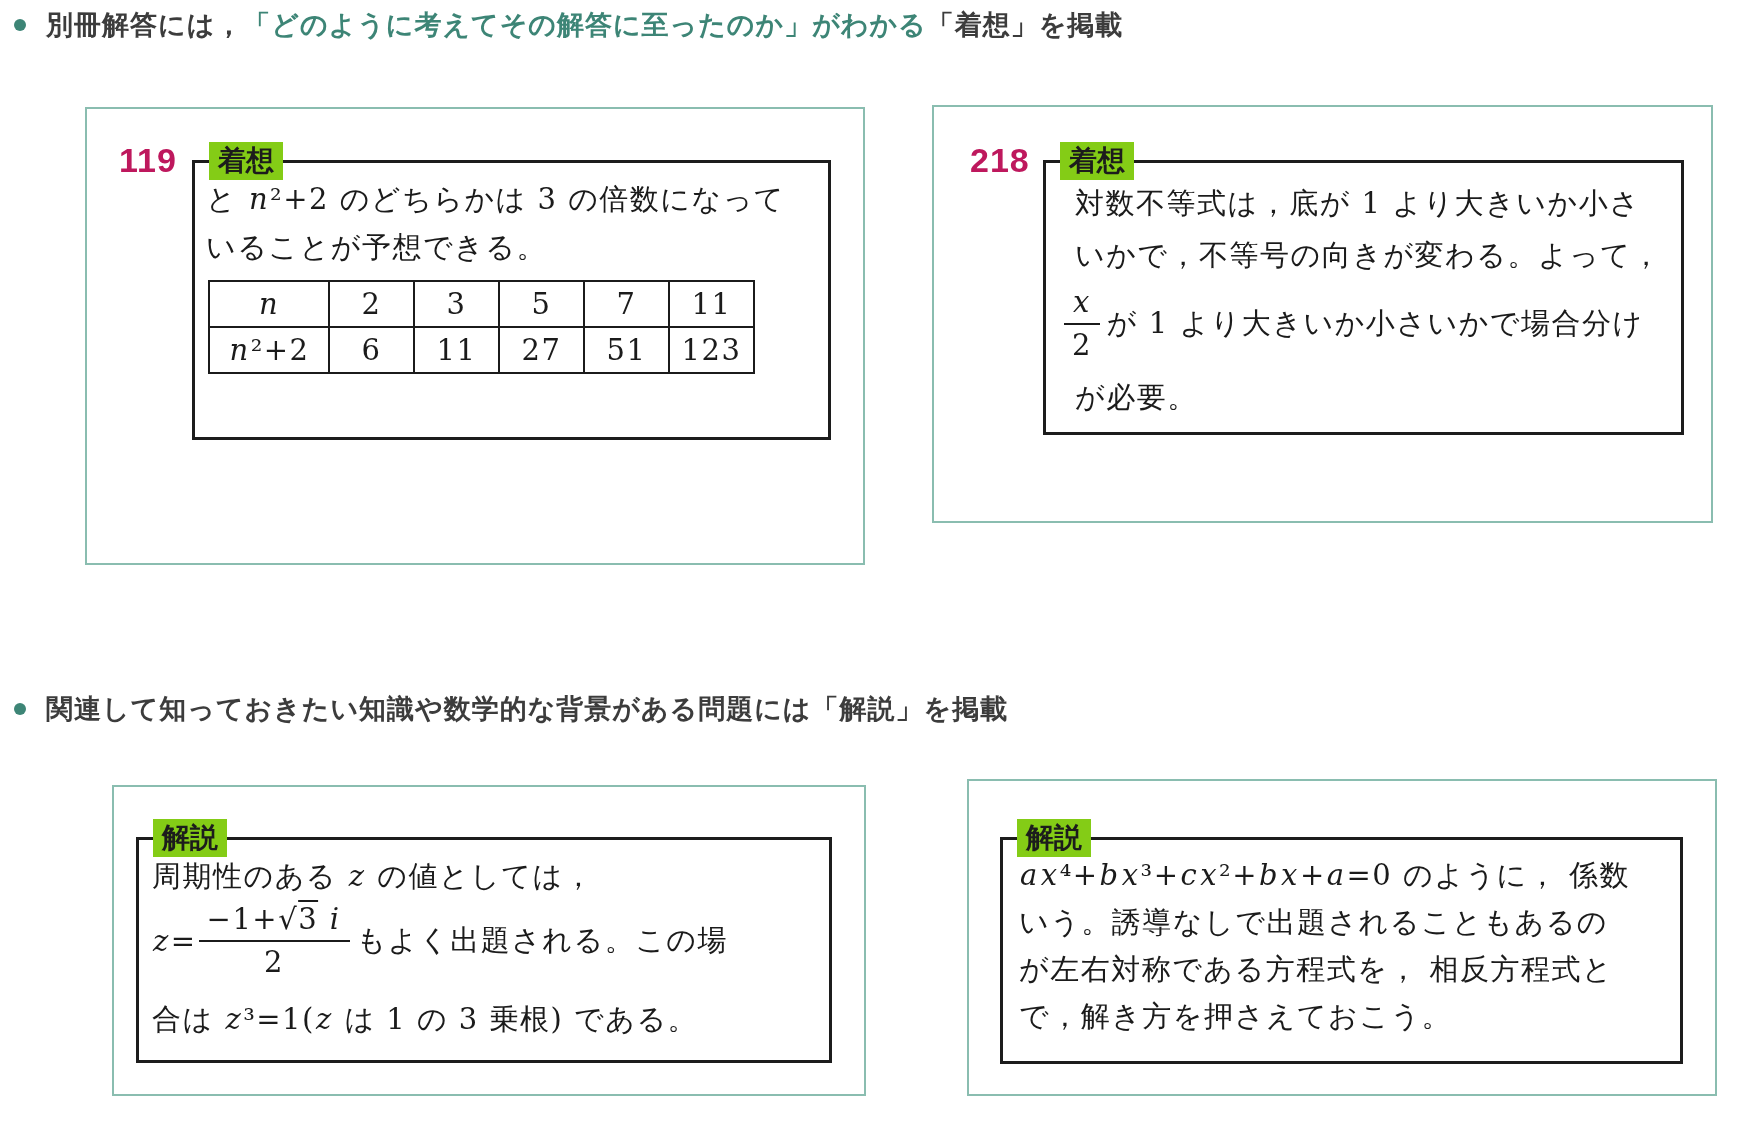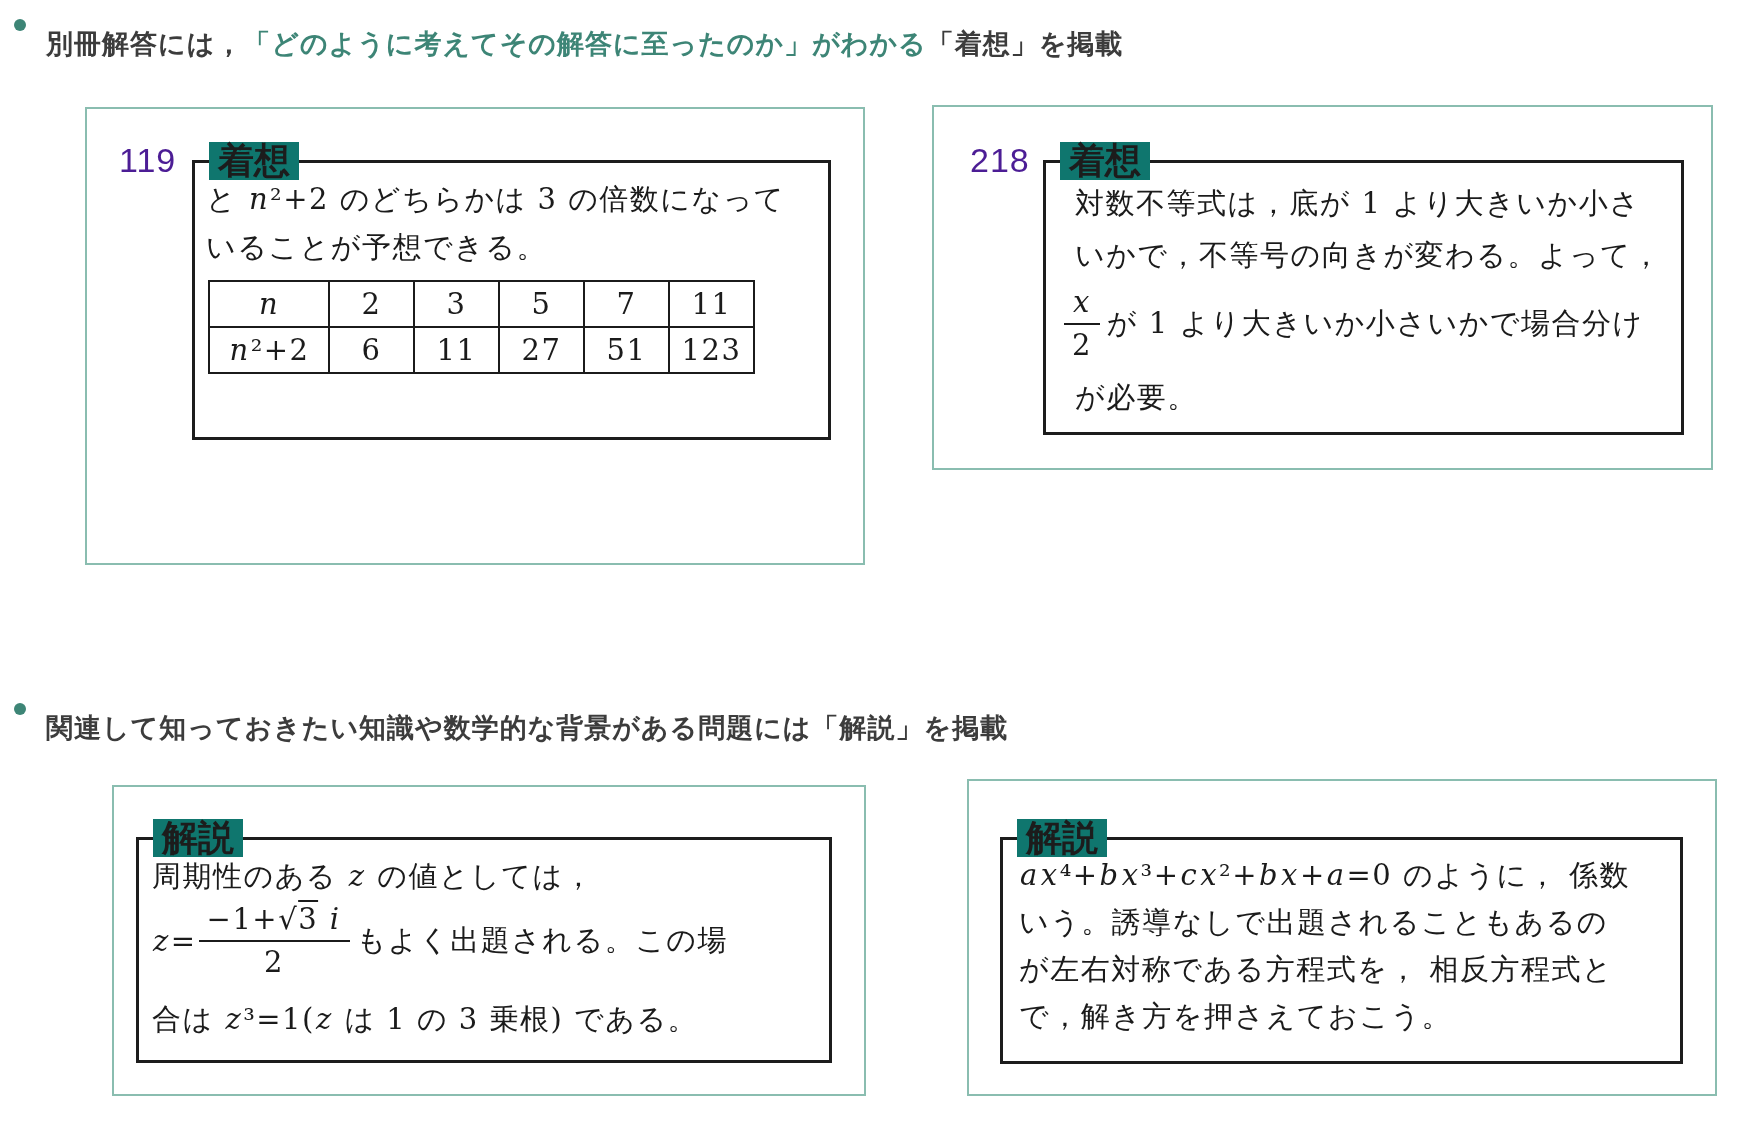--- a/index.html
+++ b/index.html
@@ -2,31 +2,31 @@
 <html><head>
 <meta charset="utf-8">
 <style>
   html,body{margin:0;padding:0;background:#ffffff;}
   body{width:1748px;height:1134px;position:relative;overflow:hidden;
        font-family:"Liberation Sans","DejaVu Sans",sans-serif;}
 
   
   .bullet{position:absolute;display:flex;align-items:flex-start;gap:20px;}
   .dot{width:12px;height:12px;border-radius:50%;background:#3d8576;margin-top:12px;flex:0 0 auto;}
-  .btext{font-size:27px;font-weight:bold;color:#3c3c3c;letter-spacing:1px;line-height:37px;white-space:nowrap;margin-top:19px;}
+  .btext{font-size:27px;font-weight:bold;color:#3c3c3c;letter-spacing:1px;line-height:37px;white-space:nowrap;}
   .hl{color:#3d8576;}
 
   
   .tealbox{position:absolute;background:#ffffff;border:2px solid #8abdb0;box-sizing:border-box;}
 
   
   .fieldset{position:absolute;border:3px solid #1c1c1c;box-sizing:border-box;}
-  .flabel{position:absolute;top:-21px;left:14px;background:#0f766e;padding:0 9px;
-          font-size:36px;font-weight:bold;color:#1c1c1c;line-height:38px;white-space:nowrap;}
-  .bignum{position:absolute;font-size:34px;font-weight:normal;color:#4c1d95;letter-spacing:1px;line-height:34px;}
+  .flabel{position:absolute;top:-21px;left:14px;background:#84cc16;padding:0 9px;
+          font-size:28px;font-weight:bold;color:#1c1c1c;line-height:38px;white-space:nowrap;}
+  .bignum{position:absolute;font-size:34px;font-weight:bold;color:#be185d;letter-spacing:1px;line-height:34px;}
 
   
   .ser{font-family:"DejaVu Serif","Liberation Serif",serif;font-size:29px;color:#1b1b1b;letter-spacing:1.5px;}
   .tline{white-space:nowrap;line-height:48px;}
   .lh52{line-height:52px;margin-left:13px;}
   .lh47{line-height:47px;}
   .lh44{line-height:44px;}
   .seg-it{font-style:italic;padding:0 1px;}
   .seg-ol{text-decoration:overline;}
 
@@ -76,21 +76,21 @@
           <td class="cn">27</td>
           <td class="cn">51</td>
           <td class="cn">123</td>
         </tr>
       </tbody>
         </table>
     </div>
   </div>
 </div>
 
-<div class="tealbox" style="left:932px;top:105px;width:781px;height:365px;">
+<div class="tealbox" style="left:932px;top:105px;width:781px;height:418px;">
   <div class="bignum" style="left:36px;top:36px;">218</div>
   <div class="fieldset" style="left:109px;top:53px;width:641px;height:275px;">
     <span class="flabel">着想</span>
     <div class="ser" style="padding:14px 10px 0 16px;">
       <div class="tline lh52"><span>対数不等式は，底が 1 より大きいか小さ</span></div>
       <div class="tline lh52"><span>いかで，不等号の向きが変わる。よって，</span></div>
       <div class="fracline" style="margin-top:4px;">
         <span class="frac">
           <span class="fnum"><span class="seg-it">x</span></span>
           <span class="fden">2</span>

